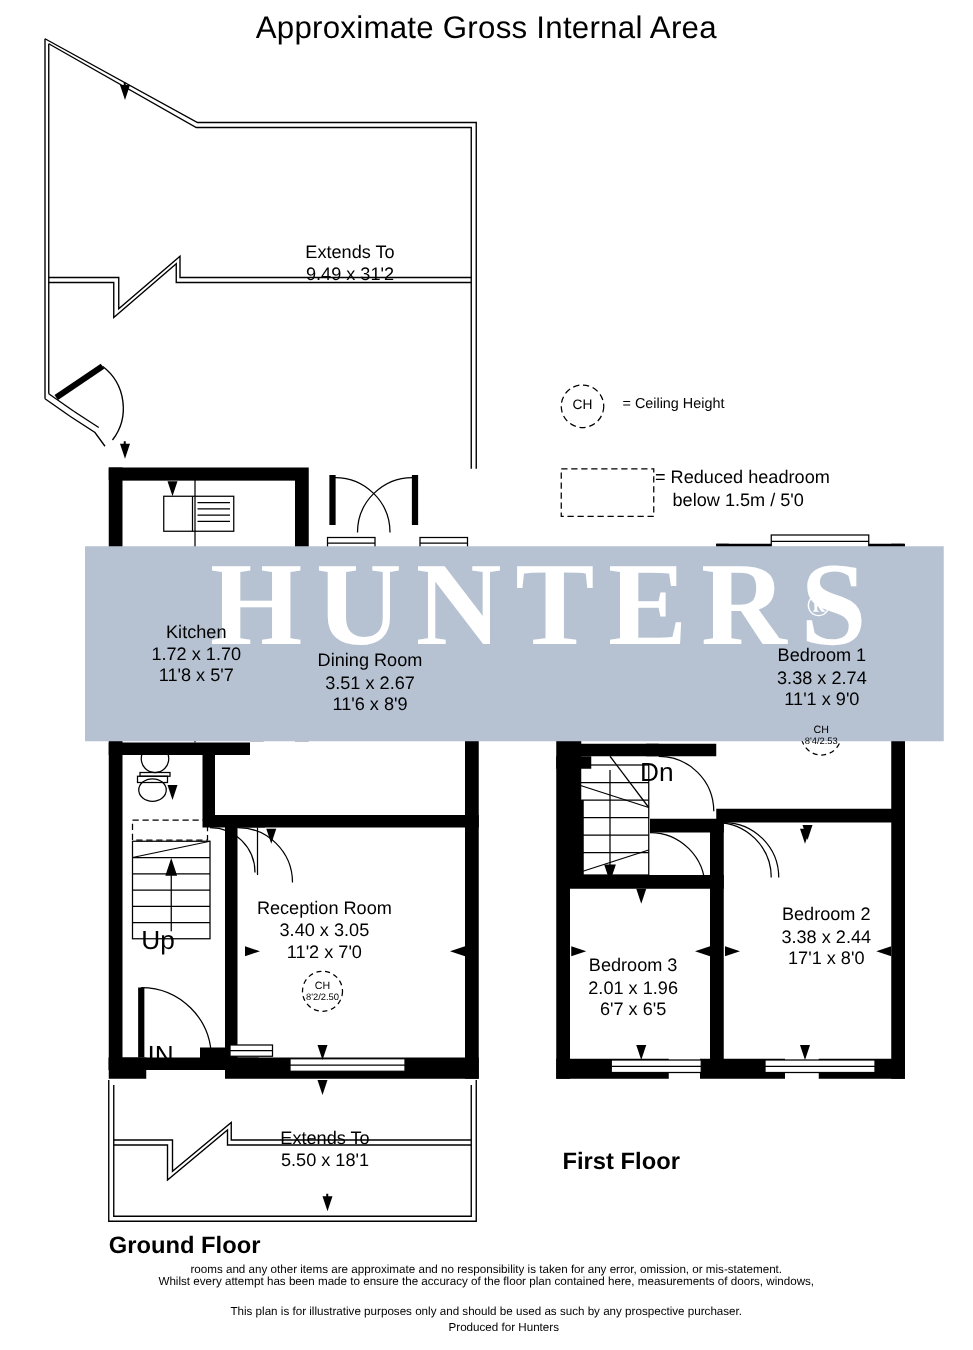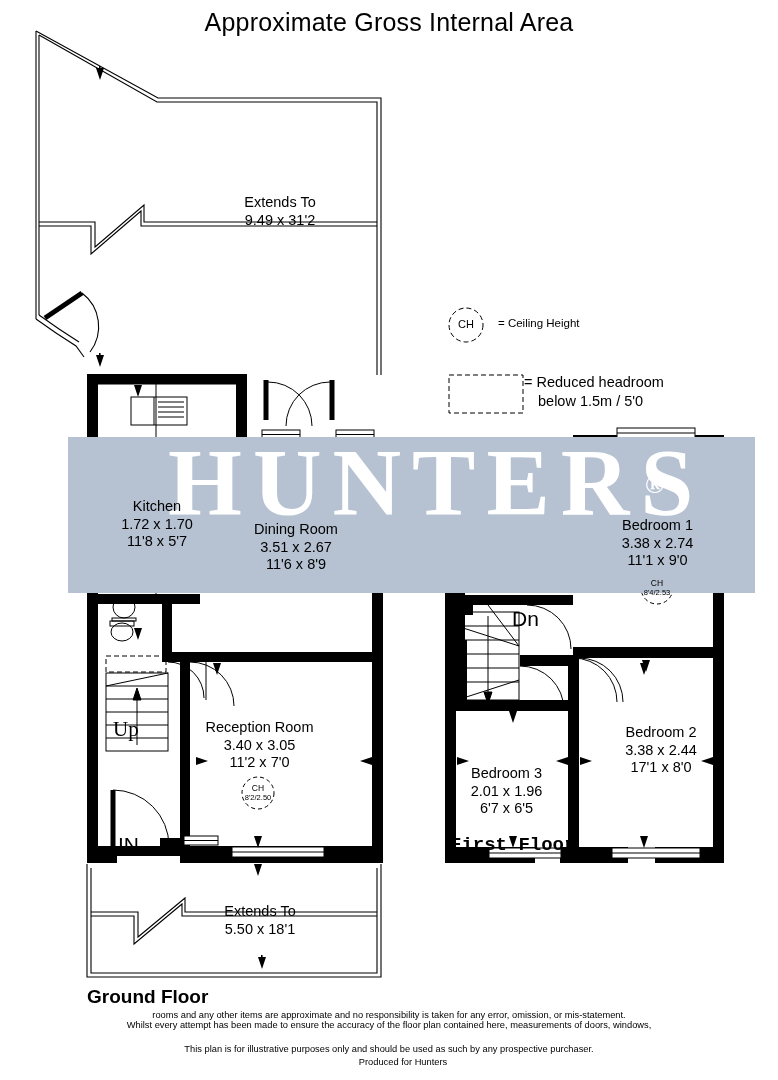--- a/index.html
+++ b/index.html
@@ -338,21 +338,21 @@
 <div class="lbl" style="left:182px;top:719px;width:155px;">
   <div>Reception Room</div>
   <div>3.40 x 3.05</div>
   <div>11'2 x 7'0</div>
 </div>
 <div class="ch-tag" style="left:238px;top:784px;width:40px;">
   <div class="t1">CH</div>
   <div class="t2">8'2/2.50</div>
 </div>
 
-<div class="stair-tag" style="left:113px;top:717px;font-family:Liberation Serif, serif;">Up</div>
+<div class="stair-tag" style="left:113px;top:741px;">Up</div>
 <div class="stair-tag" style="left:118px;top:833px;">IN</div>
 
 <div class="lbl" style="left:185px;top:903px;width:150px;">
   <div>Extends To</div>
   <div>5.50 x 18'1</div>
 </div>
 
 <div class="floor-title" style="left:87px;top:986px;">Ground Floor</div>
 
 <div class="lbl" style="left:585px;top:517px;width:145px;">
@@ -372,18 +372,18 @@
 </div>
 
 <div class="lbl" style="left:439px;top:765px;width:135px;">
   <div>Bedroom 3</div>
   <div>2.01 x 1.96</div>
   <div>6'7 x 6'5</div>
 </div>
 
 <div class="stair-tag" style="left:512px;top:607px;">Dn</div>
 
-<div class="floor-title" style="left:450px;top:834px;font-family:Liberation Mono, monospace;">First Floor</div>
+<div class="floor-title" style="left:450px;top:919px;">First Floor</div>
 
 <div class="disc" style="top:1019px;">Whilst every attempt has been made to ensure the accuracy of the floor plan contained here, measurements of doors, windows,</div>
 <div class="disc" style="top:1009px;">rooms and any other items are approximate and no responsibility is taken for any error, omission, or mis-statement.</div>
 <div class="disc" style="top:1043px;">This plan is for illustrative purposes only and should be used as such by any prospective purchaser.</div>
 <div class="disc b" style="top:1056px;margin-left:14px;">Produced for Hunters</div>
 
 </body></html>

